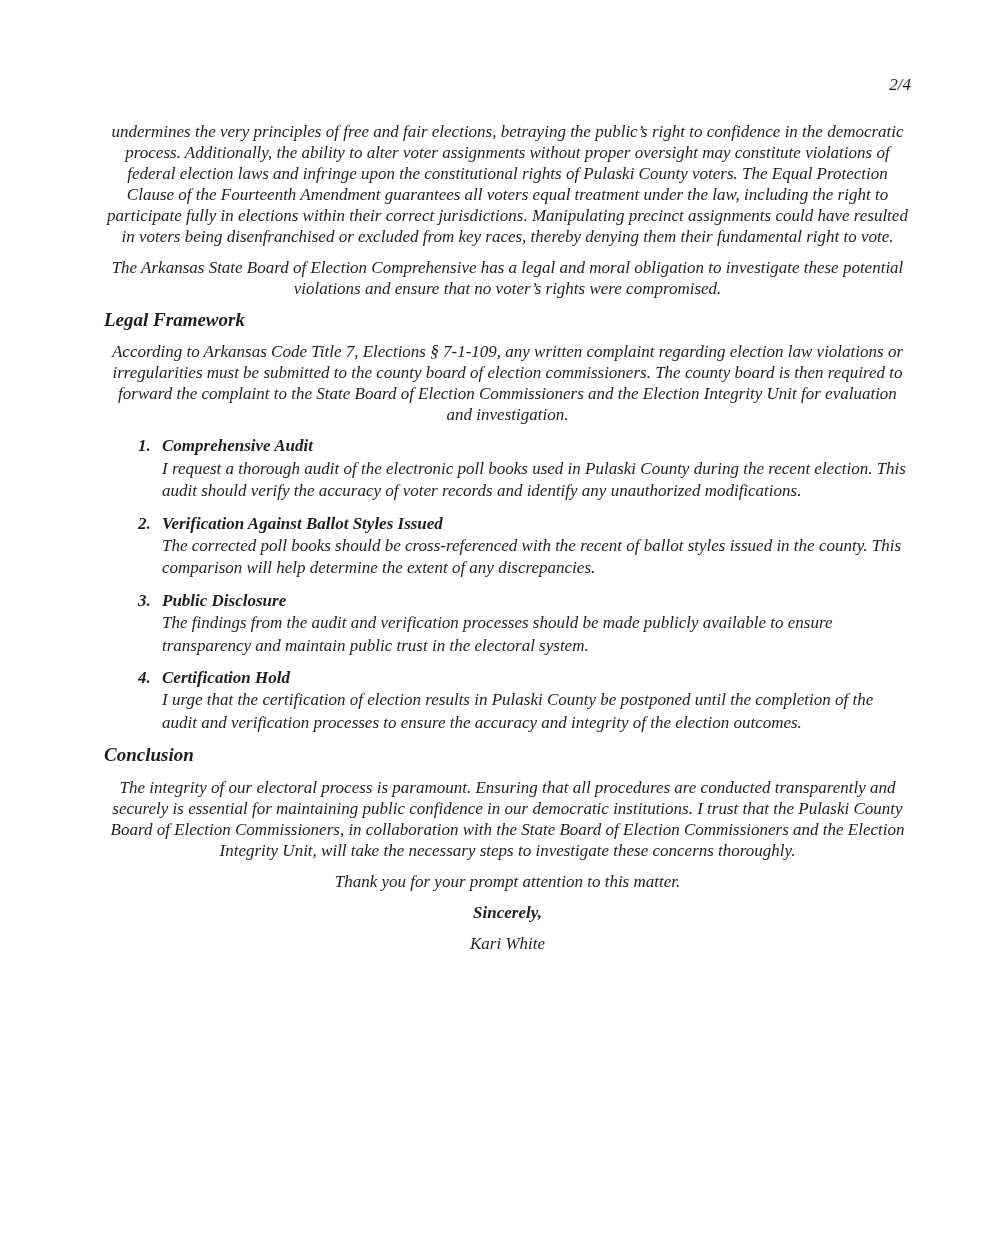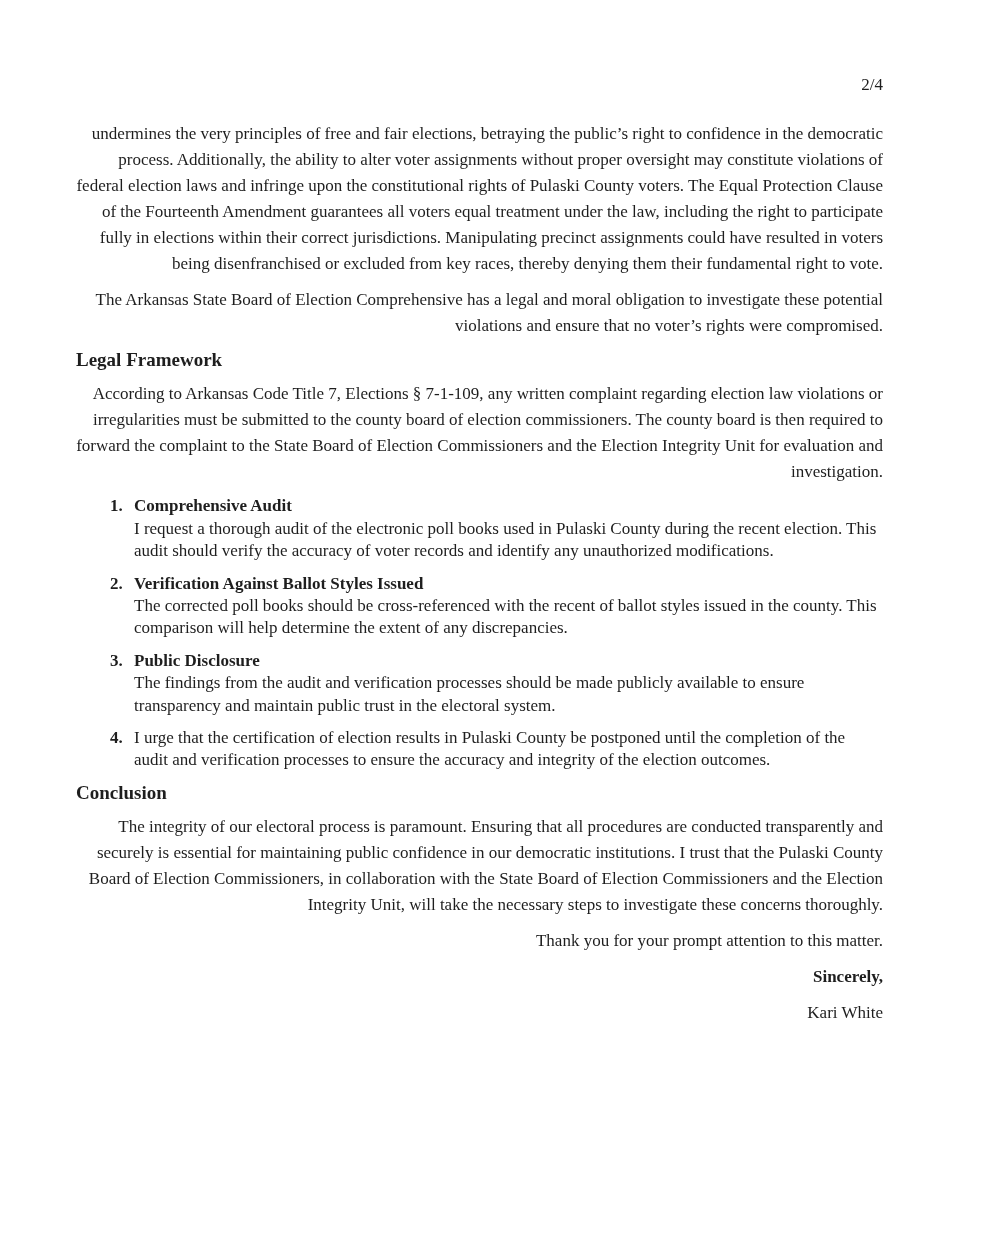--- a/index.html
+++ b/index.html
@@ -15,35 +15,36 @@
   }
   .page {
     position: relative;
     width: 981px;
     height: 1251px;
     background: #ffffff;
     overflow: hidden;
   }
   .content {
     position: absolute;
-    left: 76px;
+    left: 104px;
     top: 74px;
     width: 807px;
+    font-style: italic;
   }
   .page-number {
     text-align: right;
     font-size: 17px;
     line-height: 22px;
     margin-bottom: 25px;
   }
   .para {
     font-size: 17px;
-    line-height: 26px;
+    line-height: 21px;
     margin-bottom: 10px;
-    text-align: right;
+    text-align: center;
   }
   .heading {
     font-size: 19px;
     line-height: 22.4px;
     font-weight: bold;
     margin-bottom: 10px;
   }
   .actions-list {
     list-style: none;
     margin: 0 0 0 34px;
@@ -105,20 +106,21 @@
         <span class="action-number">3.</span>
         <span class="action-body">
           <span class="action-title">Public Disclosure</span>
           <span class="action-text">The findings from the audit and verification processes should be made publicly available to ensure transparency and maintain public trust in the electoral system.</span>
         </span>
       </li>
 
       <li class="action-item">
         <span class="action-number">4.</span>
         <span class="action-body">
+          <span class="action-title">Certification Hold</span>
           <span class="action-text">I urge that the certification of election results in Pulaski County be postponed until the completion of the audit and verification processes to ensure the accuracy and integrity of the election outcomes.</span>
         </span>
       </li>
     </ol>
 
     <h3 class="heading">Conclusion</h3>
 
     <p class="para">The integrity of our electoral process is paramount. Ensuring that all procedures are conducted transparently and securely is essential for maintaining public confidence in our democratic institutions. I trust that the Pulaski County Board of Election Commissioners, in collaboration with the State Board of Election Commissioners and the Election Integrity Unit, will take the necessary steps to investigate these concerns thoroughly.</p>
 
     <p class="para">Thank you for your prompt attention to this matter.</p>

